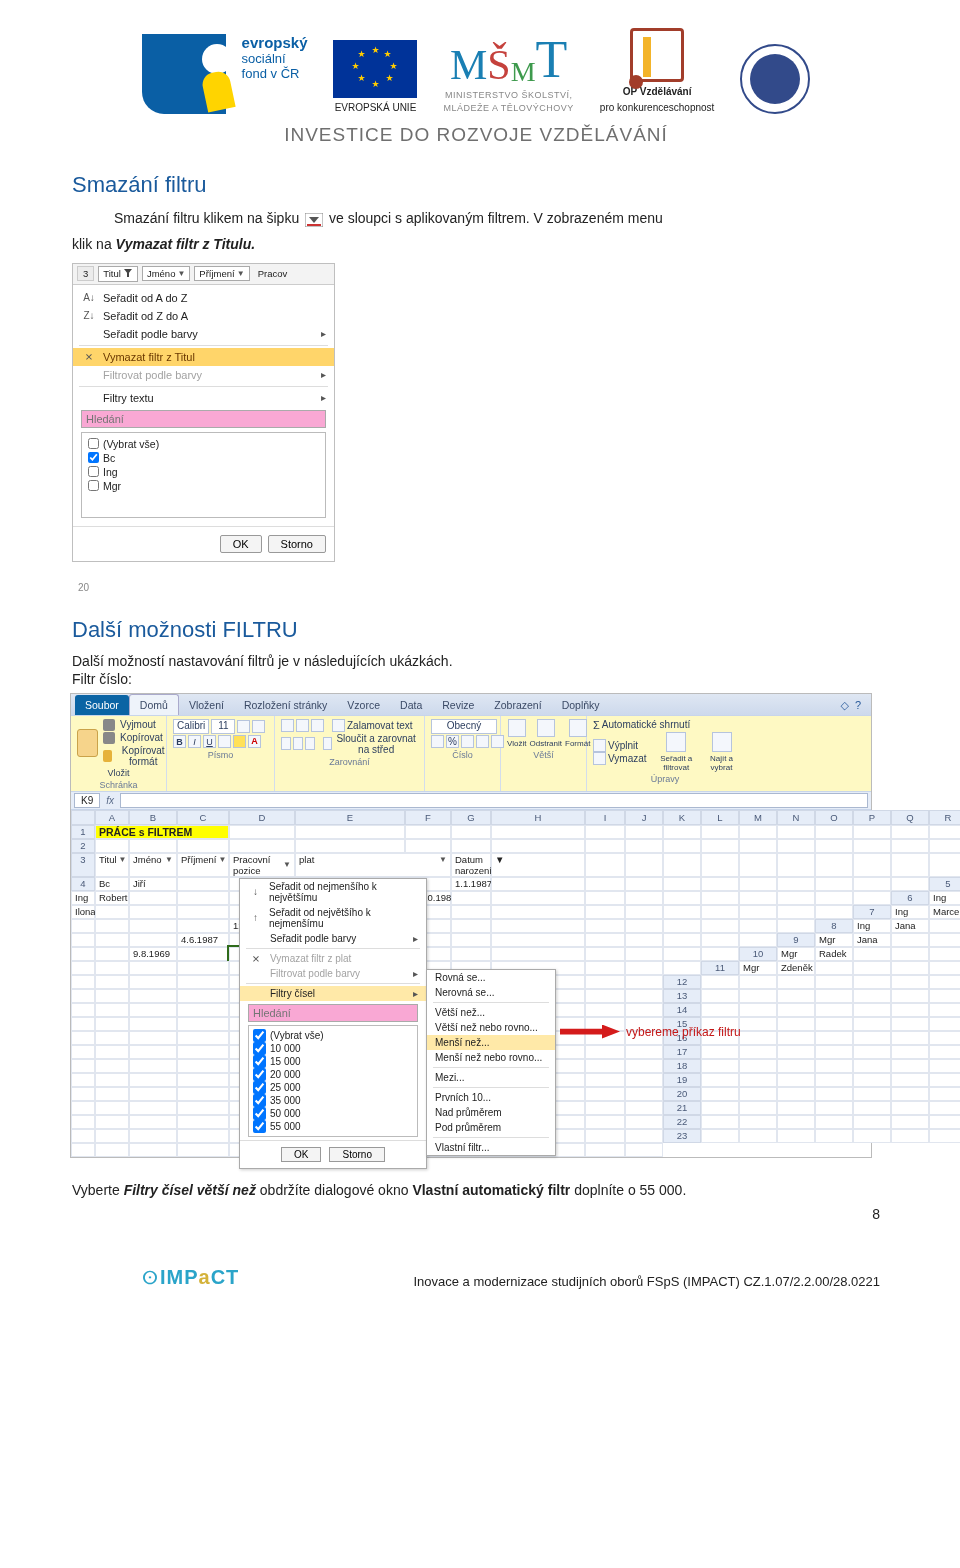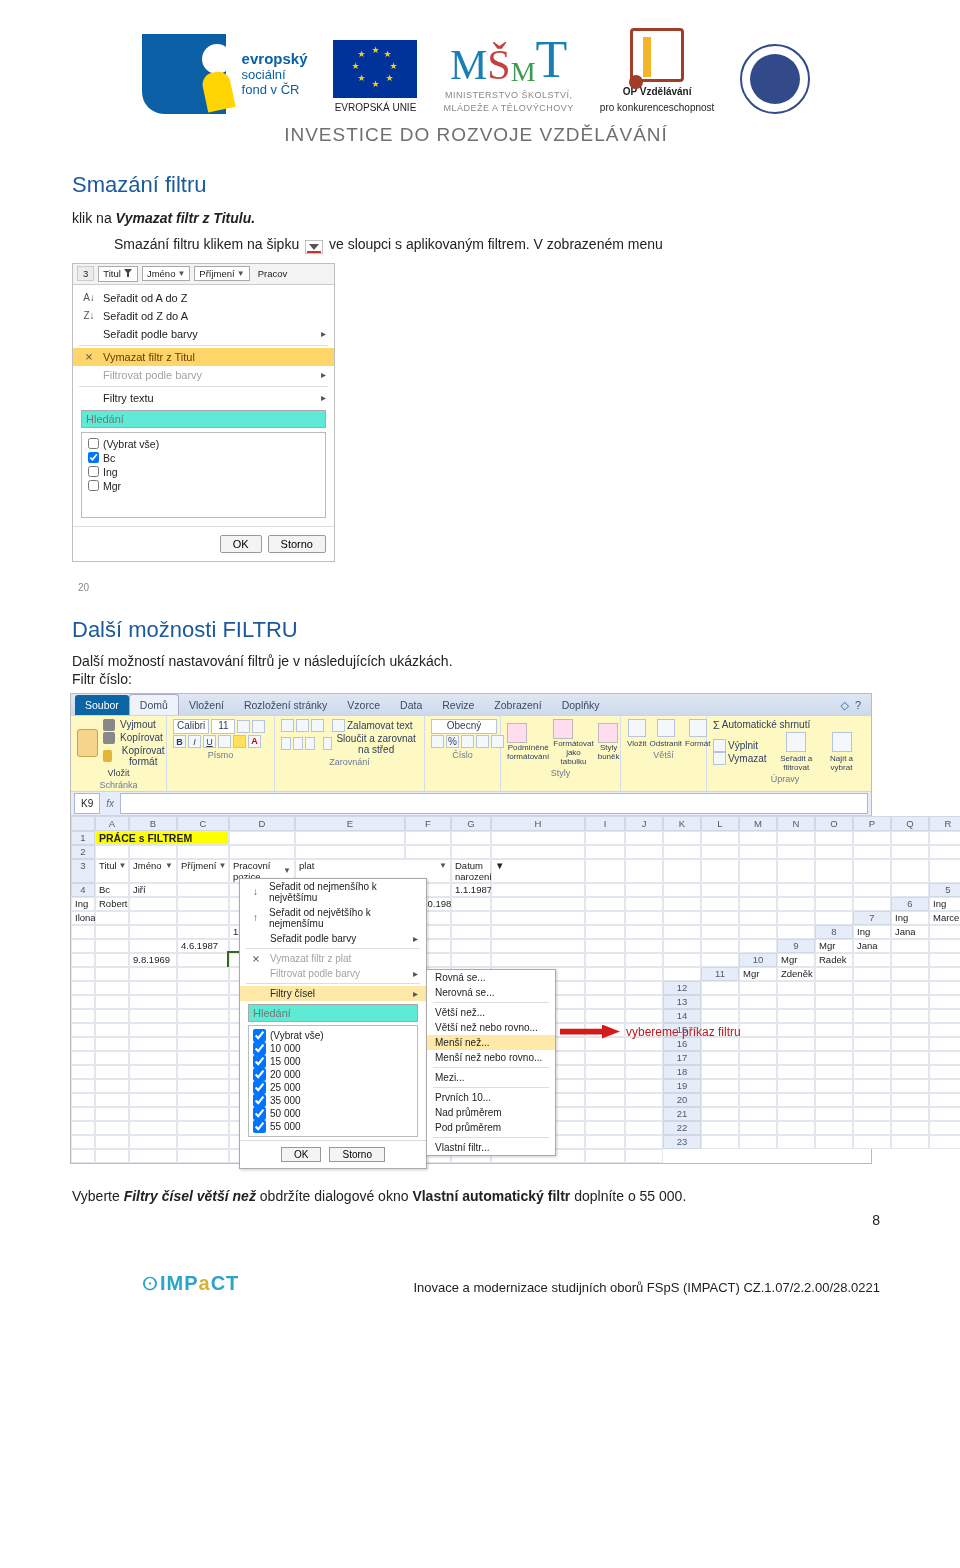--- a/index.html
+++ b/index.html
@@ -1,21 +1,21 @@
 <!DOCTYPE html>
 <html><head>
 <meta charset="utf-8">
 <style>
   * { box-sizing: border-box; margin: 0; padding: 0; }
   body { font-family: "Segoe UI", Arial, sans-serif; background: #fff; color: #222; width: 960px; }
   .page { padding: 28px 80px 28px 72px; }
   
   .header-logos { display: flex; align-items: flex-end; gap: 26px; justify-content: center; margin-bottom: 10px; }
   .logo-box { display: flex; flex-direction: column; align-items: center; font-size: 10px; text-align: center; line-height: 1.2; }
-  .esf-square { display: flex; align-items: center; gap: 16px; }
+  .esf-square { display: flex; gap: 16px; }
   .esf-logo { width: 84px; height: 80px; background: #0a5fa5; border-radius: 0 0 0 22px; position: relative; }
   .esf-logo::before { content:""; position:absolute; right:-6px; top:10px; width:30px; height:30px; border-radius:50%; background:#fff; }
   .esf-logo::after { content:""; position:absolute; right:-6px; top:38px; width:28px; height:38px; background:#ffd400; border-radius:12px 12px 0 0; transform: rotate(-12deg);}
   .esf-text { font-size: 13px; line-height: 1.15; color: #0a5fa5; }
   .esf-text b { font-size: 15px; }
   .eu-flag { width: 84px; height: 58px; background: #003399; display:flex; align-items:center; justify-content:center; margin-bottom:4px;}
   .eu-stars { width: 44px; height: 44px; position:relative; }
   .eu-stars span { position:absolute; color:#ffcc00; font-size:9px; }
   .msmt-logo { display:flex; flex-direction:column; align-items:center; margin-bottom:2px;}
   .msmt-mark { font-size: 42px; color:#1a7fb3; font-family: Georgia, serif; display:flex; align-items:flex-end; line-height:1;}
@@ -42,21 +42,21 @@
   .shot1-header .numcell { background:#ececec; border:1px solid #ccc; padding:1px 5px; font-size:9.5px;}
   .shot1-header .dropbtn{font-size:8px;color:#555;}
   .menu-list { padding:4px 0;}
   .menu-item { display:flex; align-items:center; gap:6px; padding:3px 8px;}
   .menu-item .mi-icon { width:16px; text-align:center; font-size:10px; color:#555;}
   .menu-item.hl { background:#ffd56a; color:#6a3800; }
   .menu-item.disabled { color:#a3a3a3; }
   .menu-item .sub { margin-left:auto; color:#555; font-size:10px;}
   .menu-sep { border-top:1px solid #ddd; margin:2px 6px;}
   .search-row { margin:3px 8px;}
-  .search-row input { width:100%; border:1px solid #aaa; padding:2px 4px; font-size:11px; background:#5eead4;}
+  .search-row input { width:100%; border:1px solid #aaa; padding:2px 4px; font-size:11px; background:#f9a8d4;}
   .check-list { border:1px solid #bbb; margin:4px 8px; padding:4px 6px; height: 86px;}
   .check-list label { display:flex; align-items:center; gap:4px; font-size:10.5px; padding:1px 0;}
   .check-list input[type=checkbox]{width:11px;height:11px;}
   .dlg-buttons { display:flex; justify-content:flex-end; gap:6px; padding:8px; border-top:1px solid #ddd;}
   .dlg-buttons button { padding:2px 12px; font-size:11px; border:1px solid #999; background:#f4f4f4; border-radius:2px;}
   .rownum { font-size:10px; color:#888; margin-left:6px; margin-top:2px;}
   
   .shot2 { width: 802px; margin: 6px -2px 22px -2px; border:1px solid #bbb; font-size:10px; }
   .ribbon-tabs { background: linear-gradient(#dfe7f3,#cdd9ec); display:flex; align-items:flex-end; padding: 0 4px; font-size:10.5px; }
   .ribbon-tabs .tab { padding:4px 10px; color:#3b4a66; }
@@ -70,21 +70,21 @@
   .rgroup-content { display:flex; flex-direction:column; gap:1px; align-items:flex-start; font-size:10px; color:#2c3e5f;}
   .btnicon{width:16px;height:16px;background:#d6932c;display:inline-block;border-radius:2px;margin-right:3px;}
   .btnicon.sm{width:12px;height:12px;}
   .paste-big{width:28px;height:28px;background:#f6d48b;border:1px solid #caa249;border-radius:3px;}
   .fontsel{border:1px solid #b6c4dd;background:#fff;padding:0 3px;font-size:10px;height:15px;display:inline-block;}
   .smallicon{width:13px;height:13px;border:1px solid #b6c4dd;background:#f4f7fc;display:inline-block;}
   .stylecell{width:20px;height:20px;border:1px solid #bbb;background:#fde;}
   .stylecell:nth-child(2){background:#efe;}
   .stylecell:nth-child(3){background:#eef;}
   .namebox{display:flex;align-items:center;background:#e6edf8;border-bottom:1px solid #c8d5ea;padding:1px 3px;}
-  .namebox .nb{border:1px solid #aab8d0;background:#fff;padding:0 6px;font-size:10px;height:21px;display:flex;align-items:center;}
+  .namebox .nb{border:1px solid #aab8d0;background:#fff;padding:0 6px;font-size:10px;height:15px;display:flex;align-items:center;}
   .namebox .fx{margin:0 6px;font-style:italic;color:#5b6c8a;}
   .grid { display:grid; grid-template-columns: 24px 34px 48px 52px 66px 110px 46px 40px 94px 40px repeat(9,38px); }
   .grid .hdr{background:#e6edf8;border:1px solid #d0d8e6;text-align:center;font-size:9.5px;padding:1px 0;color:#4a5a78;}
   .grid .rowhdr{background:#e6edf8;border:1px solid #d0d8e6;text-align:center;font-size:9.5px;color:#4a5a78;}
   .grid .cell{border:1px solid #e1e6ef;background:#fff;padding:0 3px;font-size:9.5px;color:#222;min-height:14px;}
   .grid .cell.hl{background:#ffff00;font-weight:700;font-size:10.5px;}
   .grid .cell.sel{outline:2px solid #2f6b1a;}
   .dropcell{display:flex;align-items:center;gap:2px;}
   .dropcell .dd{font-size:8px;color:#555;margin-left:auto;}
   .colorcell{height:12px;}
@@ -167,33 +167,33 @@
     </div>
     <div class="logo-box">
       <div class="mu-seal">
           <div class="mu-seal-inner"></div>
         </div>
     </div>
   </div>
   <div class="tagline">INVESTICE DO ROZVOJE VZDĚLÁVÁNÍ</div>
 
   <h2 class="section">Smazání filtru</h2>
-  <p class="body" style="margin-left:0">
-    <span>klik na </span><span class="italic">Vymazat filtr z Titulu.</span>
-  </p>
   <p class="body">
     <span>Smazání filtru klikem na šipku</span>
     <span class="icon-filter">
       <svg width="18" height="14">
           <rect x="0" y="0" width="18" height="14" fill="#fff" stroke="#888"></rect>
           <polygon points="4,4 14,4 9,10" fill="#555"></polygon>
           <line x1="2" y1="12" x2="16" y2="12" stroke="#c33" stroke-width="2"></line>
         </svg>
     </span>
     <span>ve sloupci s aplikovaným filtrem. V zobrazeném menu</span>
+  </p>
+  <p class="body" style="margin-left:0">
+    <span>klik na </span><span class="italic">Vymazat filtr z Titulu.</span>
   </p>
 
   <div class="shot1">
     <div class="shot1-header">
       <span class="numcell">3</span>
       <span class="col">
           <span>Titul</span>
         <span><svg width="10" height="10">
               <polygon points="1,1 9,1 5,6" fill="#444"></polygon>
               <rect x="4" y="5" width="2" height="4" fill="#444"></rect>
@@ -360,37 +360,20 @@
           <span class="fontsel" style="width:66px">Obecný</span>
           <div class="row-flex">
                 <span class="smallicon"></span>
                 <span class="smallicon">%</span>
                 <span class="smallicon"></span>
                 <span class="smallicon"></span>
                 <span class="smallicon"></span>
               </div>
         </div>
         <div class="rgroup-label">Číslo</div>
-      </div>
-      <div class="rgroup" style="width:120px">
-        <div class="rgroup-content" style="flex-direction:row;align-items:center;gap:4px;">
-          <div style="text-align:center">
-                <div class="stylecell"></div>
-                <div style="font-size:8px">Podmíněné formátování</div>
-              </div>
-          <div style="text-align:center">
-                <div class="stylecell"></div>
-                <div style="font-size:8px">Formátovat jako tabulku</div>
-              </div>
-          <div style="text-align:center">
-                <div class="stylecell"></div>
-                <div style="font-size:8px">Styly buněk</div>
-              </div>
-        </div>
-        <div class="rgroup-label">Styly</div>
       </div>
       <div class="rgroup" style="width:86px">
         <div class="rgroup-content" style="flex-direction:row;gap:3px">
           <div style="text-align:center"><div class="smallicon" style="width:18px;height:18px"></div><div style="font-size:8px">Vložit</div></div>
           <div style="text-align:center"><div class="smallicon" style="width:18px;height:18px"></div><div style="font-size:8px">Odstranit</div></div>
           <div style="text-align:center"><div class="smallicon" style="width:18px;height:18px"></div><div style="font-size:8px">Formát</div></div>
         </div>
         <div class="rgroup-label">Větší</div>
       </div>
       <div class="rgroup" style="width:156px;border-right:none">

